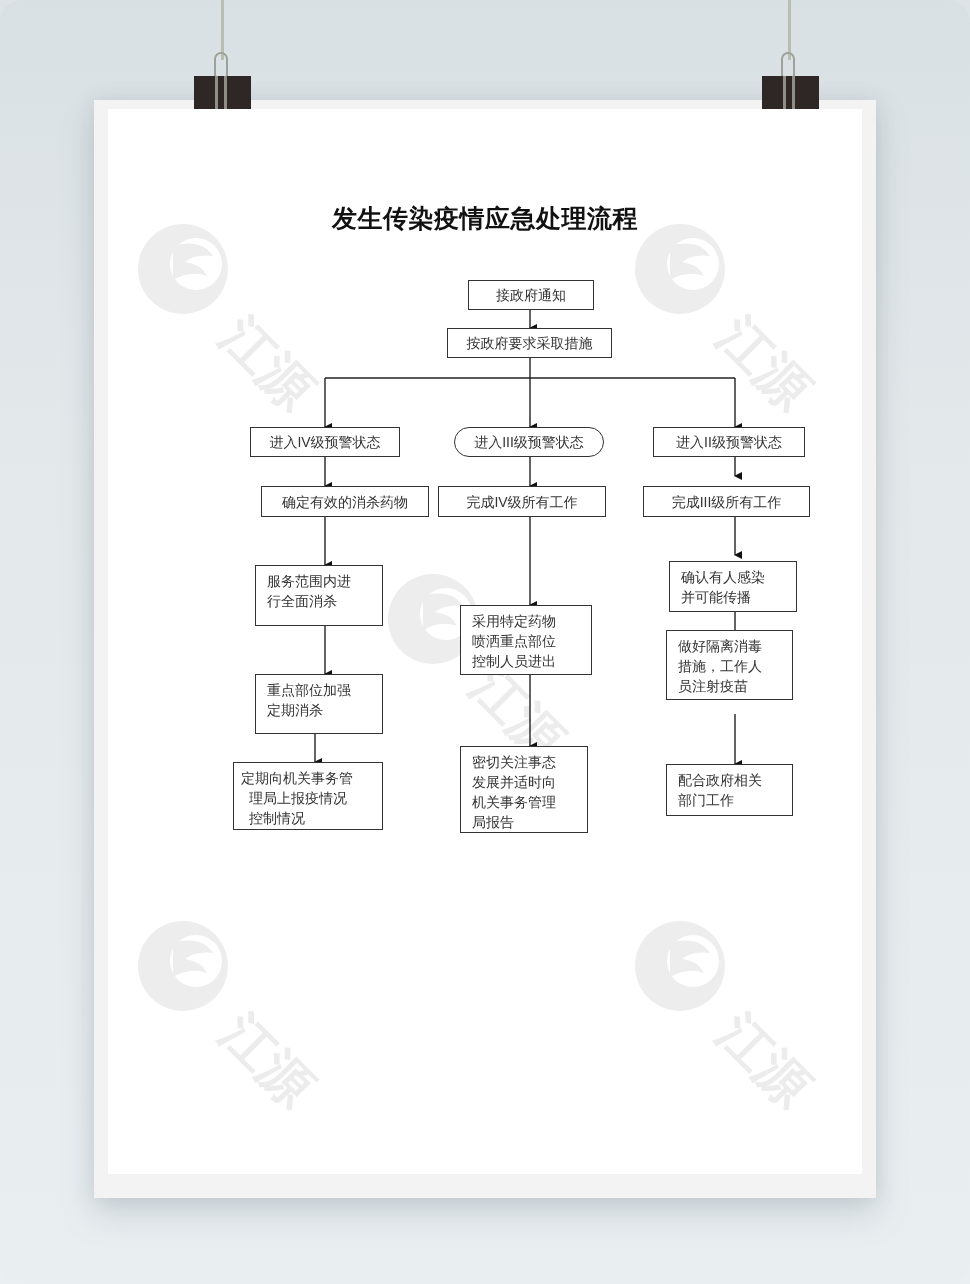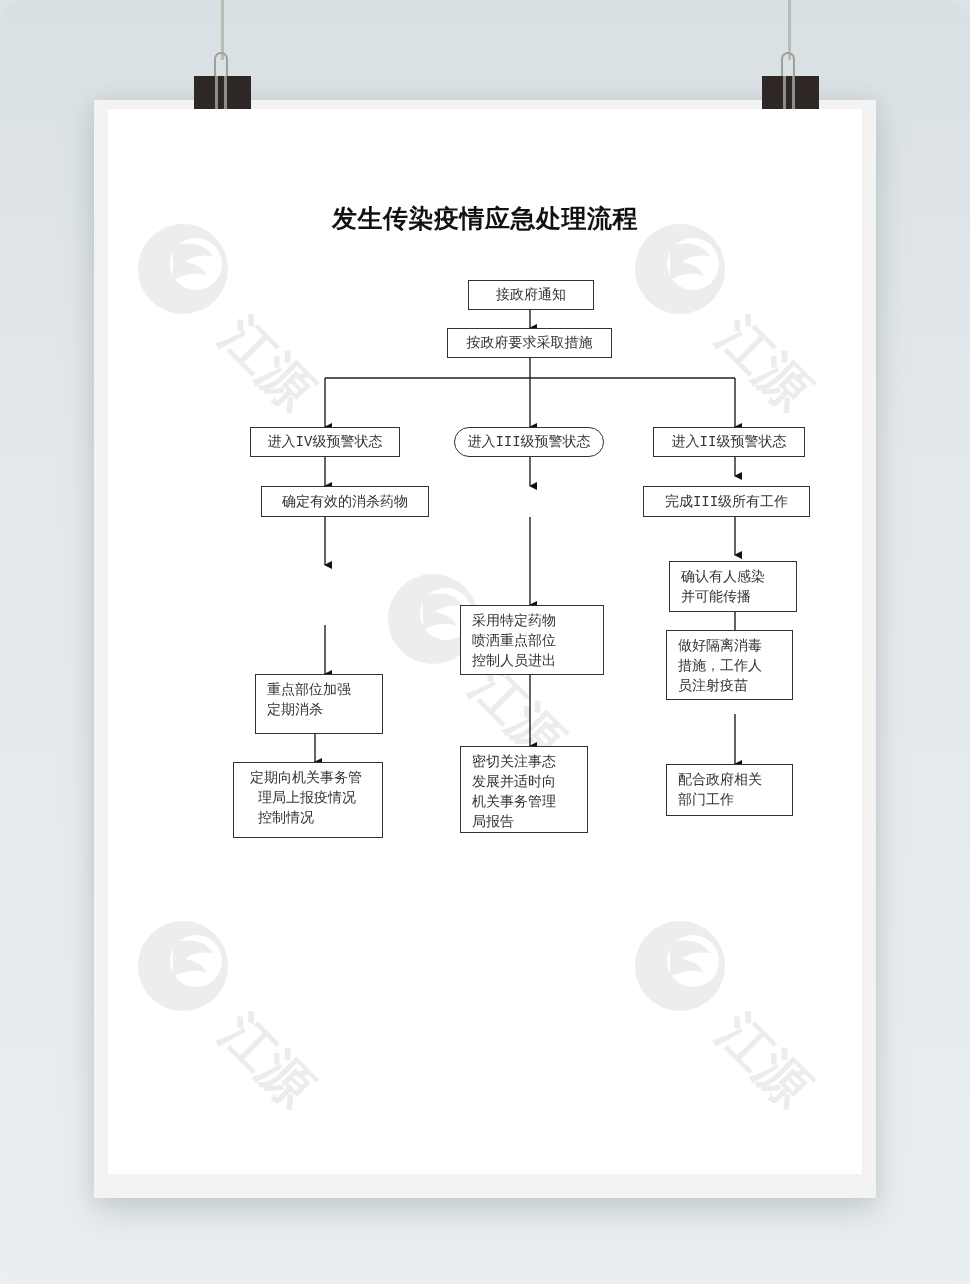--- a/index.html
+++ b/index.html
@@ -37,21 +37,21 @@
   .title {
     position:absolute; left:0; width:754px; top:93px; text-align:center;
     font-family:Liberation Serif, serif;
     font-weight:bold; font-size:25px; color:#111; letter-spacing:0.5px;
   }
   .wm { position:absolute; pointer-events:none; }
 
   .box {
     position:absolute; border:1.3px solid #333; background:#fff;
     font-size:14px; color:#333; line-height:20px;
-    font-family:Liberation Mono, monospace;
+    font-family:Liberation Sans, sans-serif;
   }
   .box.center { display:flex; align-items:center; justify-content:center; text-align:center; white-space:nowrap; }
   .box.multi { padding:5px 0 0 11px; text-align:left; }
   svg.lines { position:absolute; left:0; top:0; }
 </style>
 </head>
 <body>
 
 <div class="frame"></div>
 
@@ -131,34 +131,41 @@
   <div class="box center" style="left:339px; top:219px; width:165px; height:30px;">
     <span>按政府要求采取措施</span>
   </div>
 
   <div class="box center" style="left:142px; top:318px; width:150px; height:30px;">
     <span>进入IV级预警状态</span>
   </div>
   <div class="box center" style="left:132px; top:377px; width:168px; height:31px;margin-left:21px;">
     <span>确定有效的消杀药物</span>
   </div>
+  <div class="box multi" style="left:147px; top:456px; width:128px; height:61px;">
+    <div>服务范围内进</div>
+    <div>行全面消杀</div>
+  </div>
   <div class="box multi" style="left:147px; top:565px; width:128px; height:60px;">
     <div>重点部位加强</div>
     <div>定期消杀</div>
   </div>
-  <div class="box multi" style="left:125px; top:653px; width:150px; height:76px; padding-left:16px;">
+  <div class="box multi" style="left:125px; top:653px; width:150px; height:68px; padding-left:7px;">
     <div>定期向机关事务管</div>
     <div style="padding-left:8px;">理局上报疫情况</div>
     <div style="padding-left:8px;">控制情况</div>
   </div>
 
   <div class="box center" style="left:346px; top:318px; width:150px; height:30px;border-radius:15px;">
     <span>进入III级预警状态</span>
   </div>
-  <div class="box multi" style="left:352px; top:496px; width:144px; height:70px;">
+  <div class="box center" style="left:330px; top:377px; width:168px; height:31px;">
+    <span>完成IV级所有工作</span>
+  </div>
+  <div class="box multi" style="left:352px; top:496px; width:132px; height:70px;">
     <div>采用特定药物</div>
     <div>喷洒重点部位</div>
     <div>控制人员进出</div>
   </div>
   <div class="box multi" style="left:352px; top:637px; width:128px; height:87px;">
     <div>密切关注事态</div>
     <div>发展并适时向</div>
     <div>机关事务管理</div>
     <div>局报告</div>
   </div>

